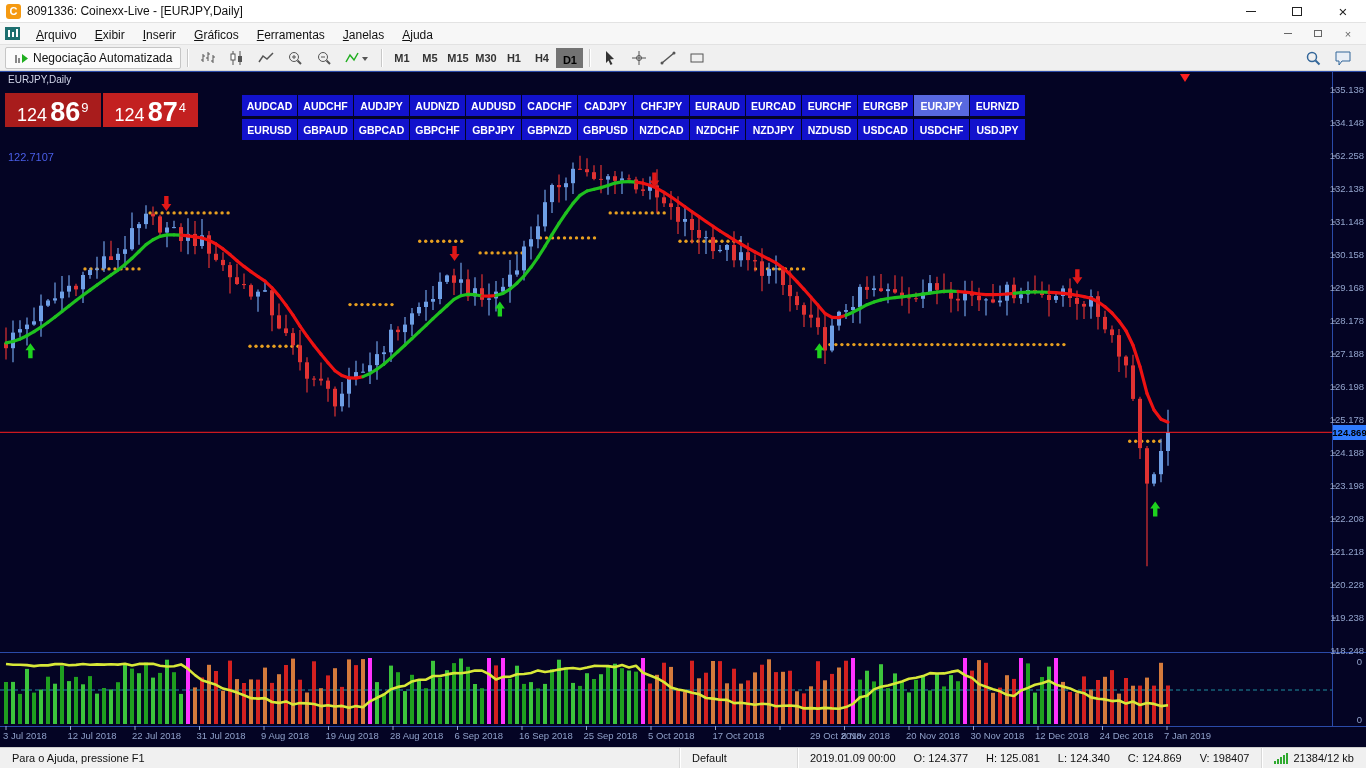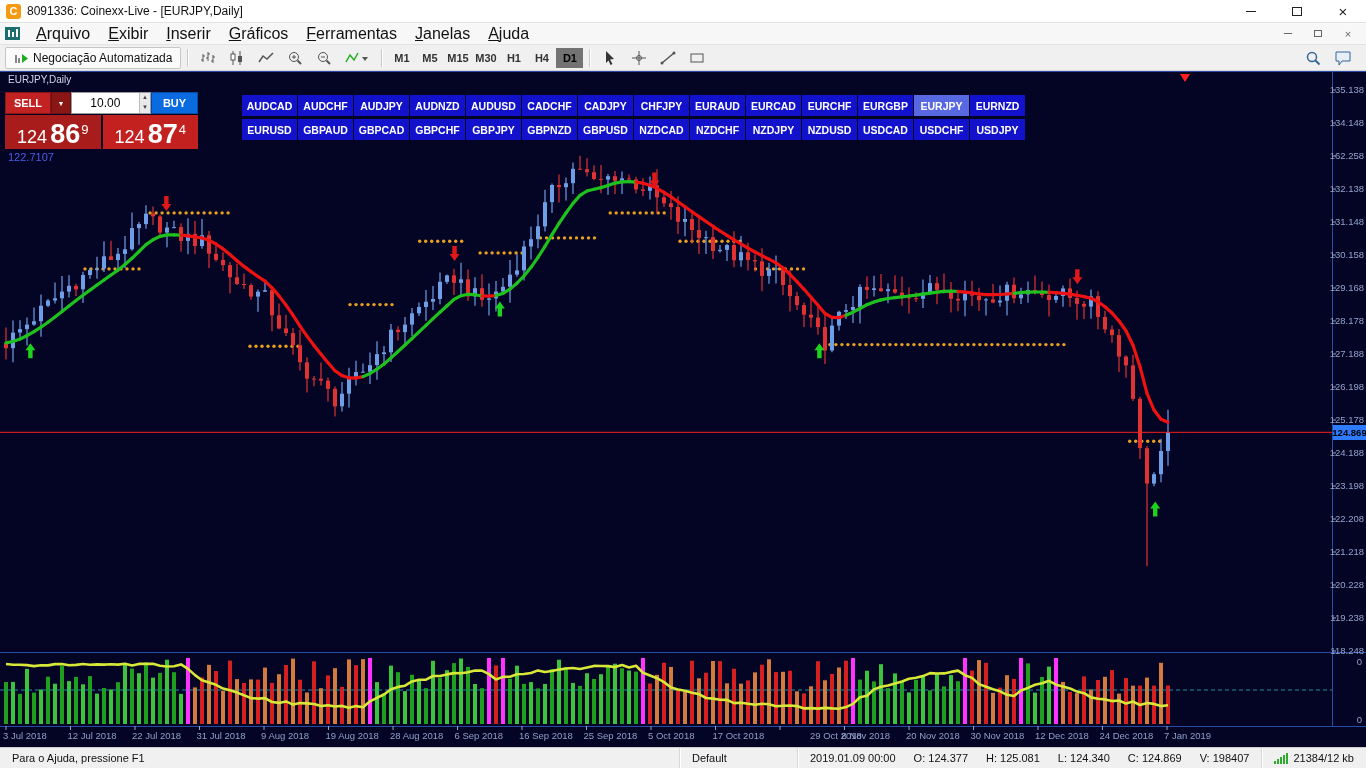--- a/index.html
+++ b/index.html
@@ -15,39 +15,39 @@
   #win-controls{margin-left:auto;display:flex;height:100%;}
   .wbtn{width:46px;height:100%;display:flex;align-items:center;justify-content:center;}
   .ic-min{width:10px;height:1px;background:#222;display:inline-block;}
   .ic-max{width:10px;height:9px;border:1px solid #222;display:inline-block;}
   .ic-close{font-size:15px;color:#222;line-height:1;}
 
   
   #menubar{position:absolute;top:23px;left:0;width:1366px;height:22px;background:#f7f7f7;
     display:flex;align-items:center;border-bottom:1px solid #e2e2e2;}
   #menubar-icon{width:16px;height:14px;margin:0 6px 0 5px;display:flex;align-items:center;}
-  .menu-item{padding:3px 9px;font-size:16px;color:#111;}
+  .menu-item{padding:3px 9px;font-size:12px;color:#111;}
   #mdi-controls{margin-left:auto;display:flex;align-items:center;padding-right:8px;gap:10px;}
   .mbtn{width:20px;height:16px;display:flex;align-items:center;justify-content:center;color:#666;font-size:11px;}
   .ic-min-s{width:8px;height:1px;background:#666;display:inline-block;}
   .ic-max-s{width:8px;height:7px;border:1px solid #666;display:inline-block;}
 
   
   #toolbar{position:absolute;top:45px;left:0;width:1366px;height:26px;background:#f0f0f0;
     border-bottom:1px solid #d6d6d6;display:flex;align-items:center;padding:0 5px;gap:2px;}
   #autotrade{display:flex;align-items:center;gap:5px;height:22px;padding:0 8px;background:#fbfbfb;
     border:1px solid #c6c6c6;border-radius:2px;font-size:12px;color:#111;font-family:inherit;}
   .tsep{width:1px;height:18px;background:#c8c8c8;margin:0 4px;box-shadow:1px 0 0 #fff;}
   .tbtn{width:27px;height:22px;background:transparent;border:1px solid transparent;
     display:flex;align-items:center;justify-content:center;}
   .tbtn svg{display:block;}
   #timeframes{display:flex;gap:1px;}
   .tf{min-width:27px;height:20px;font-size:11px;font-weight:bold;color:#333;background:transparent;
     border:1px solid transparent;font-family:inherit;}
-  .tf.active{background:#737373;border:1px solid #737373;color:#000;}
+  .tf.active{background:#737373;border:6px solid #737373;color:#000;}
   #toolbar-right{margin-left:auto;display:flex;gap:4px;padding-right:4px;}
 
   
   #chart-region{position:absolute;top:71px;left:0;width:1366px;height:676px;background:#040424;}
   #chart-canvas{position:absolute;top:0;left:0;}
   #symbol-label{position:absolute;left:8px;top:3px;font-size:10px;color:#d2d7ea;z-index:5;}
   #indicator-value{position:absolute;left:8px;top:80px;font-size:11px;color:#4a5fe8;z-index:5;}
 
   
   #trade-panel{position:absolute;left:5px;top:21px;width:193px;z-index:6;}
@@ -1102,32 +1102,20 @@
       <line x1="973.5" y1="655" x2="973.5" y2="659" stroke="#93a4cc"></line>
       <line x1="1038" y1="655" x2="1038" y2="659" stroke="#93a4cc"></line>
       <line x1="1102.5" y1="655" x2="1102.5" y2="659" stroke="#93a4cc"></line>
       <line x1="1167" y1="655" x2="1167" y2="659" stroke="#93a4cc"></line>
     </svg>
 
   <div id="symbol-label">EURJPY,Daily</div>
   <div id="indicator-value">122.7107</div>
 
   <div id="trade-panel">
-    <div id="tp-top">
-      <button id="sell-btn">SELL</button>
-      <button id="tp-dd"><span>▼</span></button>
-      <div id="vol-box">
-        <input id="vol-input" readonly="" value="10.00" style="">
-        <div id="vol-spin">
-          <div class="sp">▲</div>
-          <div class="sp">▼</div>
-        </div>
-      </div>
-      <button id="buy-btn">BUY</button>
-    </div>
     <div id="tp-prices">
       <div id="sell-price" class="price-cell">
         <span class="pp">124</span>
           <span class="pb">86</span>
           <span class="ps">9</span>
       </div>
       <div id="buy-price" class="price-cell">
         <span class="pp">124</span>
           <span class="pb">87</span>
           <span class="ps">4</span>

